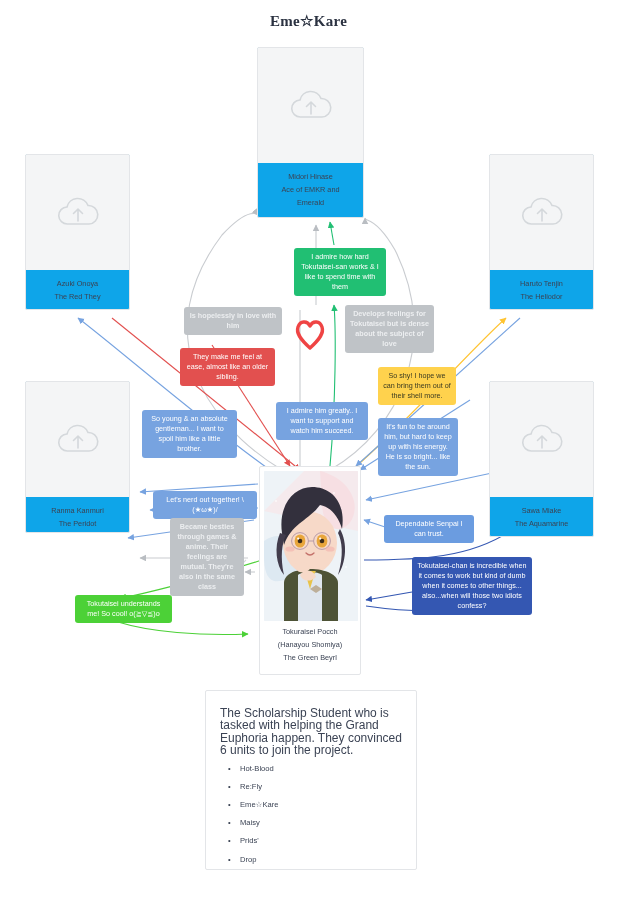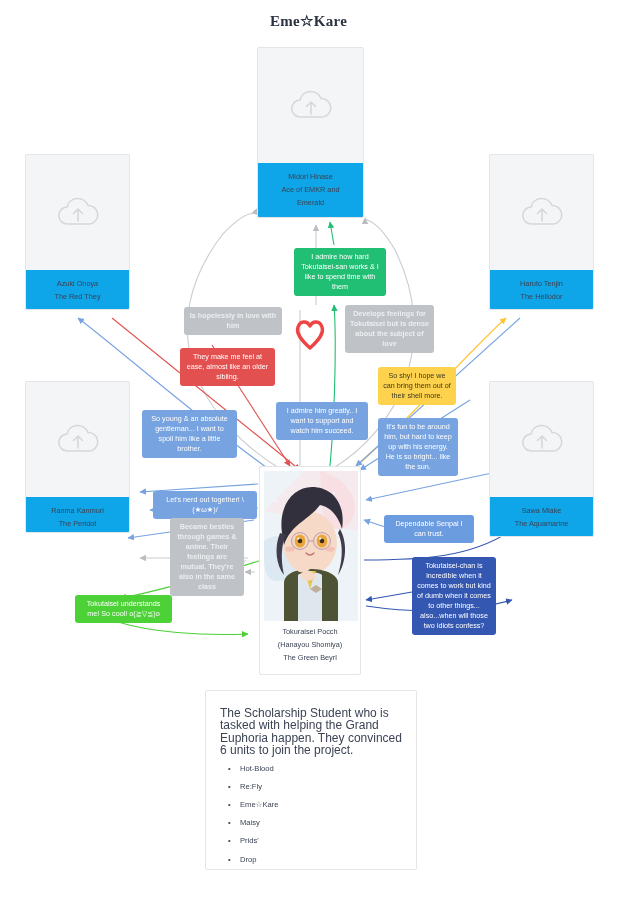--- a/index.html
+++ b/index.html
@@ -286,21 +286,21 @@
   <div class="note blue" style="left:378px; top:418px; width:80px;">It's fun to be around him, but hard to keep up with his energy. He is so bright... like the sun.</div>
 
   <div class="note blue" style="left:142px; top:410px; width:95px;">So young &amp; an absolute gentleman... I want to spoil him like a little brother.</div>
 
   <div class="note blue" style="left:153px; top:491px; width:104px;">Let's nerd out together! \(★ω★)/</div>
 
   <div class="note grey" style="left:170px; top:518px; width:74px;">Became besties through games &amp; anime. Their feelings are mutual. They're also in the same class</div>
 
   <div class="note blue-mid" style="left:384px; top:515px; width:90px;">Dependable Senpai I can trust.</div>
 
-  <div class="note darkblue" style="left:412px; top:557px; width:84px;">Tokutaisei-chan is incredible when it comes to work but kind of dumb when it comes to other things... also...when will those two idiots confess?</div>
+  <div class="note darkblue" style="left:412px; top:557px; width:120px;">Tokutaisei-chan is incredible when it comes to work but kind of dumb when it comes to other things... also...when will those two idiots confess?</div>
 
   <div class="note brightgreen" style="left:75px; top:595px; width:97px;">Tokutaisei understands me! So cool! o(≧▽≦)o</div>
 
   <div class="desc-panel">
     <p>The Scholarship Student who is tasked with helping the Grand Euphoria happen. They convinced 6 units to join the project.</p>
     <ul>
       <li>Hot-Blood</li>
       <li>Re:Fly</li>
       <li>Eme☆Kare</li>
       <li>Maisy</li>

